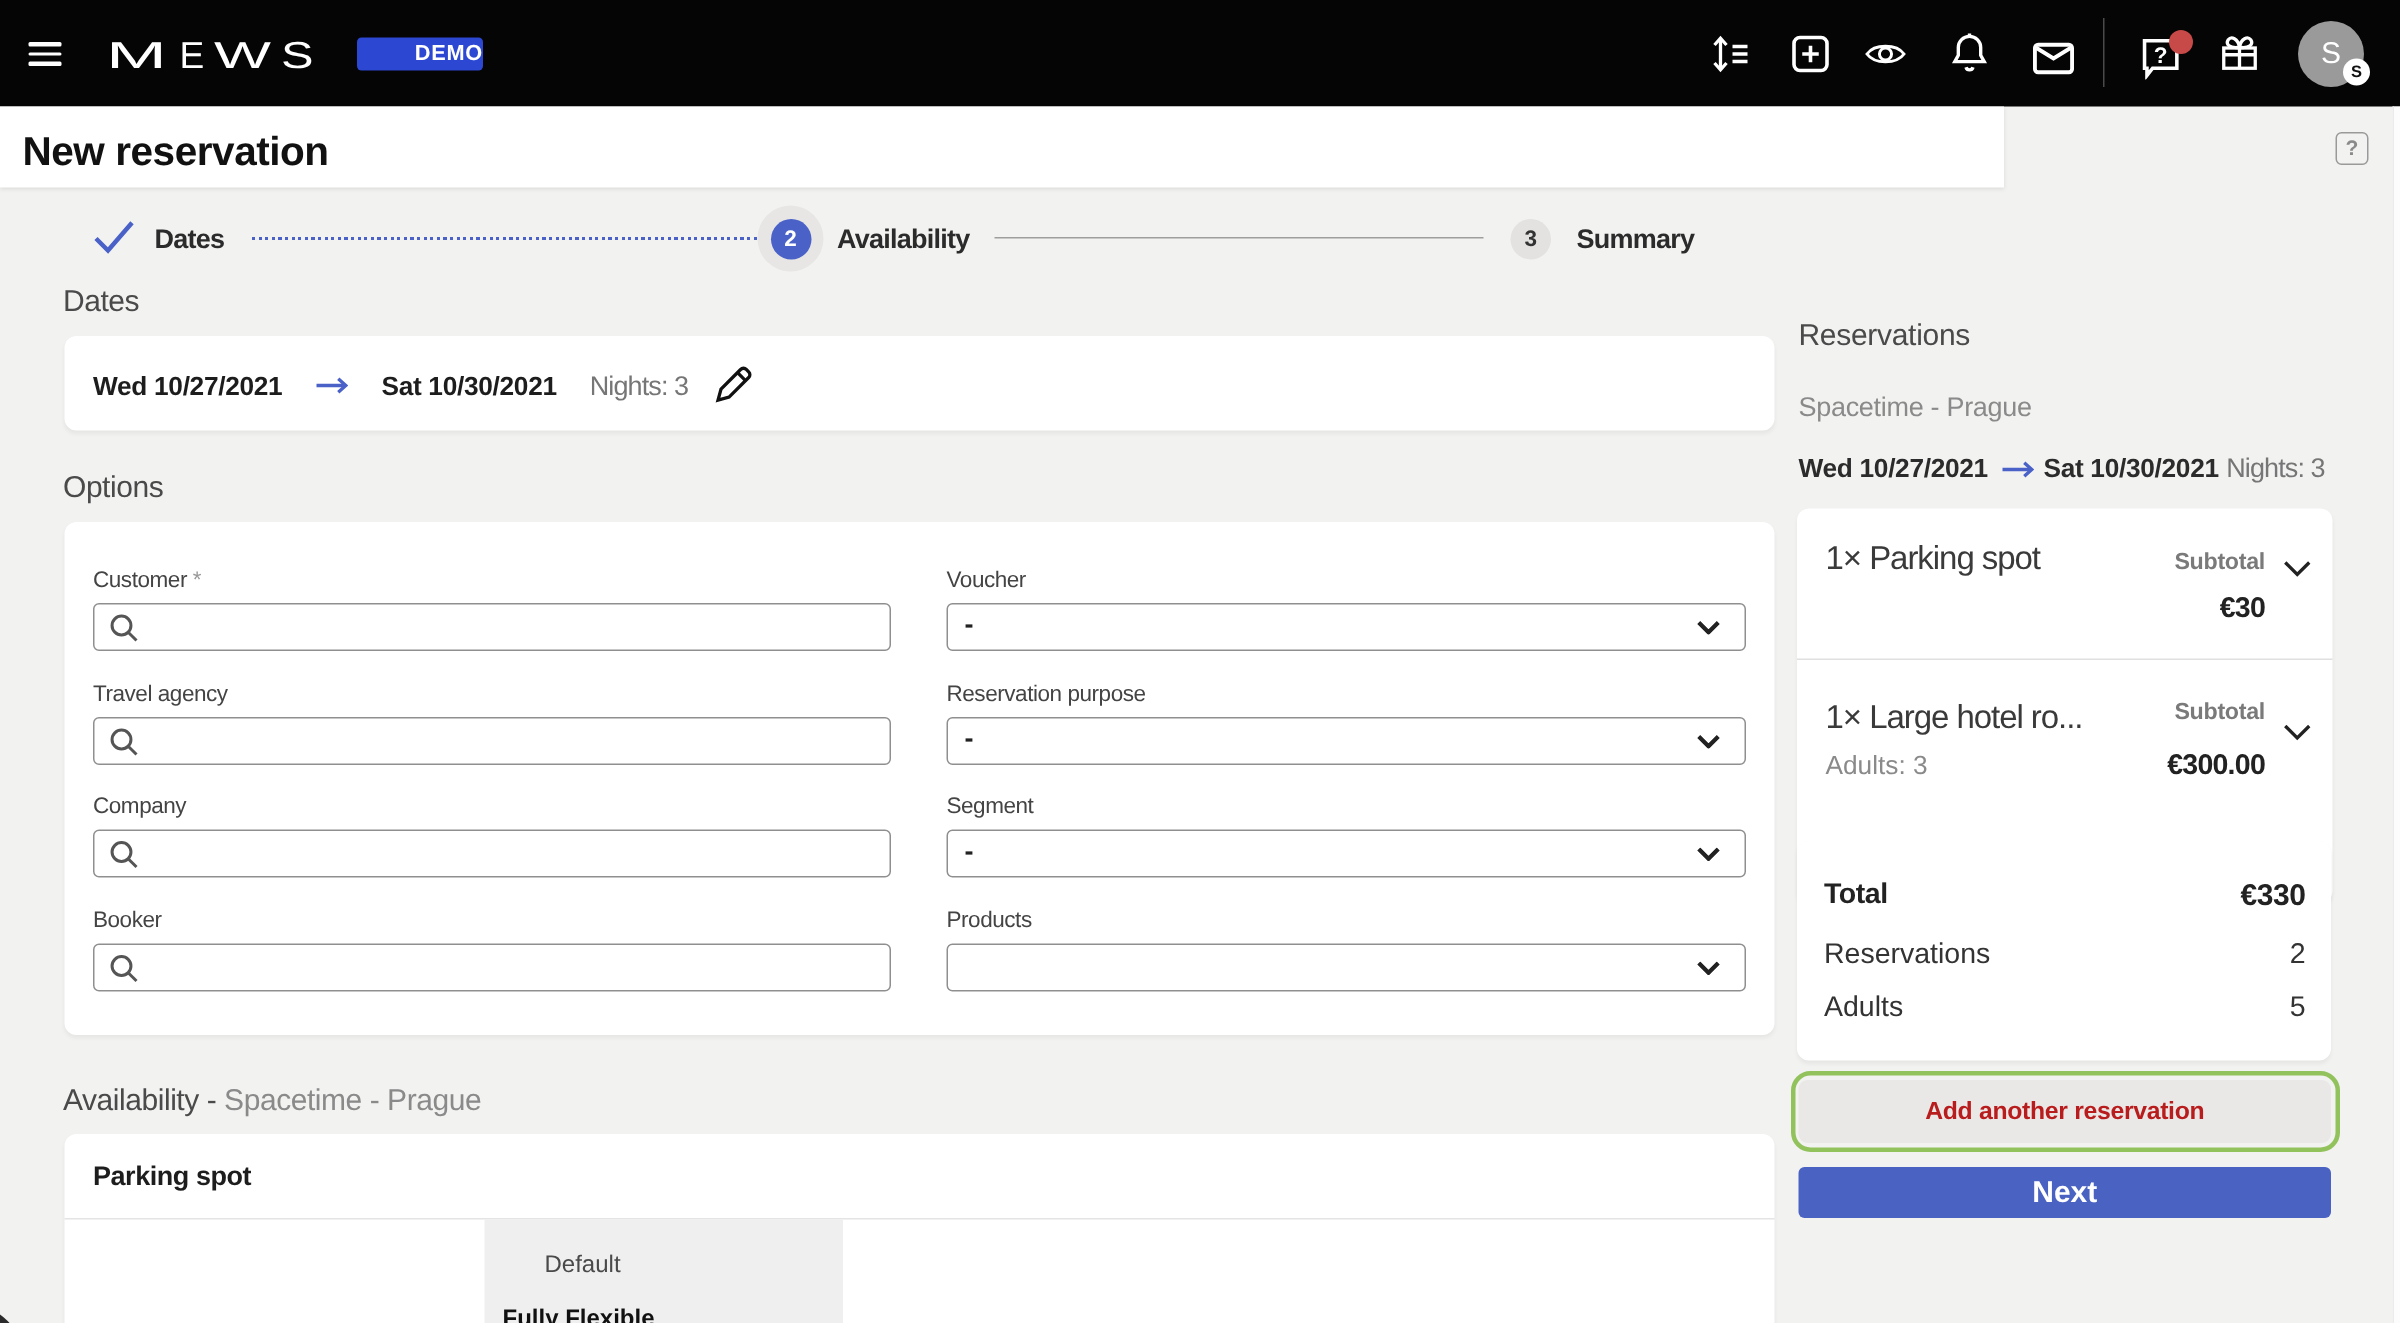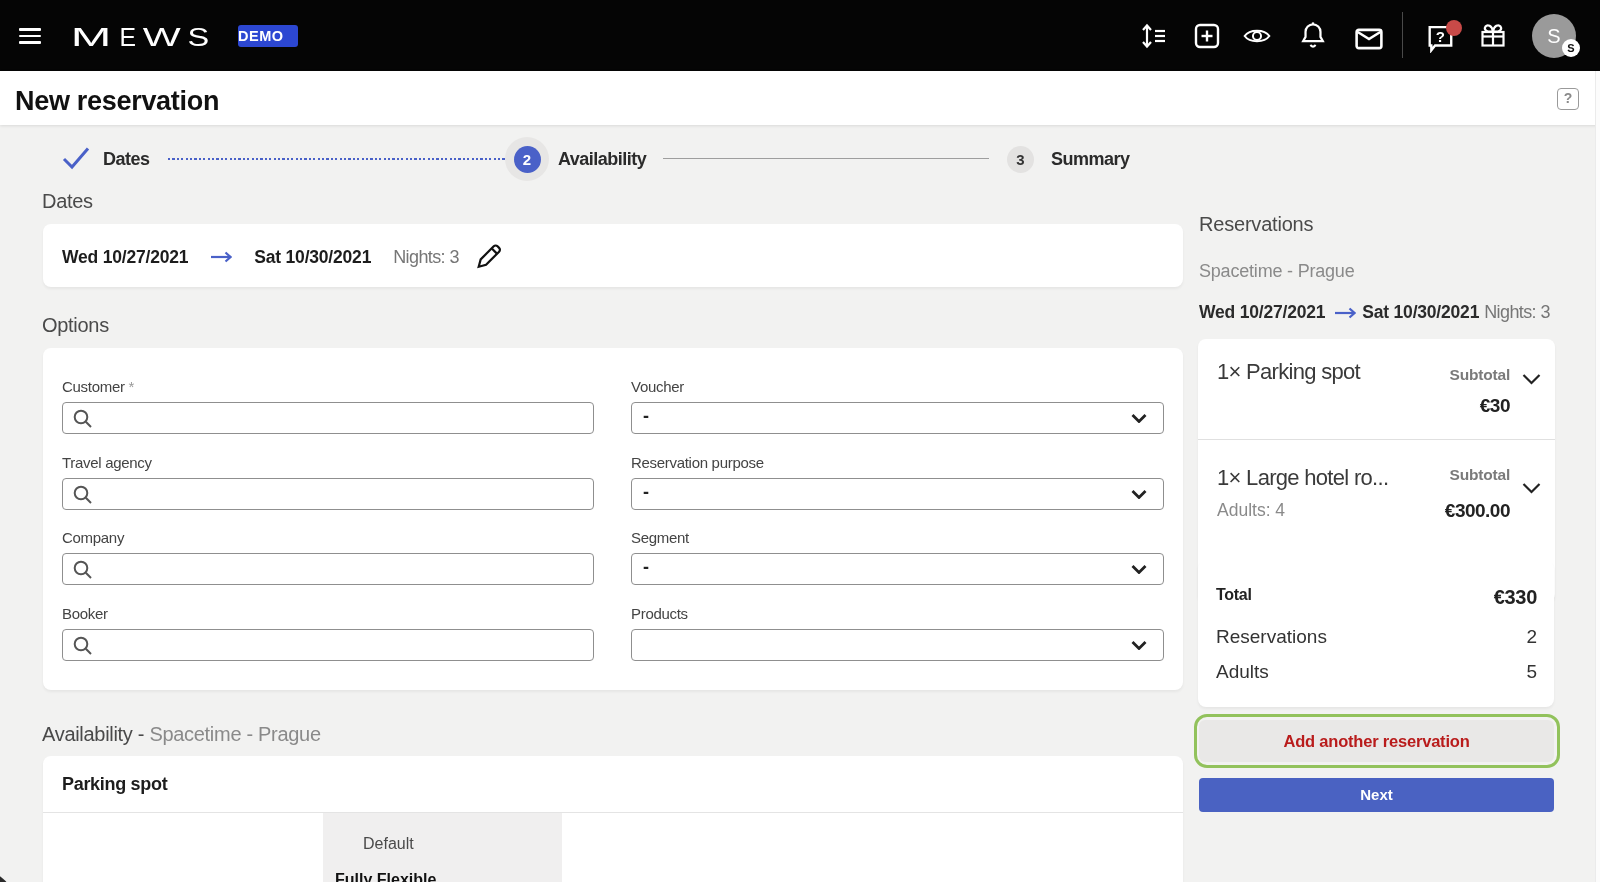--- a/index.html
+++ b/index.html
@@ -5,32 +5,32 @@
 * { margin:0; padding:0; box-sizing:border-box; -webkit-font-smoothing:antialiased; }
 html,body { width:1600px; height:882px; overflow:hidden; }
 body { font-family:"Liberation Sans", sans-serif; background:#f2f2f1; position:relative; }
 .abs { position:absolute; }
 
 
 .topbar { position:absolute; left:0; top:0; width:1600px; height:71px; background:#050505; }
 .burger { position:absolute; left:19px; top:28px; width:22px; height:16px; }
 .burger div { height:2.5px; background:#fff; border-radius:1px; margin-bottom:4px; }
 .logo { position:absolute; left:66px; top:22px; }
-.demo { position:absolute; left:238px; top:25px; width:60px; height:22px; background:#2c47d2; border-radius:3px; color:#fff; font-weight:700; font-size:14.5px; letter-spacing:0.5px; text-align:left; line-height:22px; }
+.demo { position:absolute; left:238px; top:25px; width:84px; height:22px; background:#2c47d2; border-radius:3px; color:#fff; font-weight:700; font-size:14.5px; letter-spacing:0.5px; text-align:right; line-height:22px; }
 .searchbox { position:absolute; left:321px; top:13px; width:564px; height:43px; background:#2e2e2e; border-radius:4px; display:flex; align-items:center; }
 .searchbox svg { margin-left:21px; }
 .searchbox span { color:#8d8d8d; font-size:19px; margin-left:13px; letter-spacing:-0.2px; }
 .ticon { position:absolute; top:0; width:28px; height:28px; }
 .tdivider { position:absolute; left:1402px; top:12px; width:1px; height:46px; background:#4a4a4a; }
 .reddot { position:absolute; left:1446px; top:20px; width:16px; height:16px; border-radius:50%; background:#c84a48; }
 .avatar { position:absolute; left:1532px; top:14px; width:44px; height:44px; border-radius:50%; background:#9a9a9a; color:#fff; font-size:20px; text-align:center; line-height:44px; }
 .avbadge { position:absolute; left:1562px; top:39px; width:18px; height:18px; border-radius:50%; background:#fff; color:#111; font-size:11px; font-weight:700; text-align:center; line-height:18px; }
 
 
-.pagehead { position:absolute; left:0; top:71px; width:1600px; height:54px; background:#fff; box-shadow:0 1px 3px rgba(0,0,0,0.10); }
+.pagehead { position:absolute; left:0; top:71px; width:1336px; height:54px; background:#fff; box-shadow:0 1px 3px rgba(0,0,0,0.10); }
 .pagehead h1 { font-size:27px; font-weight:700; color:#111; letter-spacing:-0.3px; position:absolute; left:15px; top:15px; }
 .helpbtn { position:absolute; left:1557px; top:88px; width:22px; height:22px; border:1.5px solid #9a9a9a; border-radius:4px; color:#8a8a8a; font-size:14px; font-weight:700; text-align:center; line-height:19px; }
 
 
 .steplabel { position:absolute; top:149px; font-size:18px; font-weight:700; color:#2b2b2b; letter-spacing:-0.5px; }
 .dashline { position:absolute; top:158px; height:1.5px; background:repeating-linear-gradient(90deg,#4a61c8 0 2.2px,transparent 2.2px 4.4px); }
 .grayline { position:absolute; top:158px; height:1px; background:#9e9e9e; }
 .halo { position:absolute; left:505px; top:137px; width:44px; height:44px; border-radius:50%; background:#e7e6e5; }
 .stepnum { position:absolute; width:27px; height:27px; border-radius:50%; font-size:15px; font-weight:700; text-align:center; line-height:27px; }
 .step2 { left:513.5px; top:145.5px; background:#4a61c8; color:#fff; }
@@ -54,21 +54,21 @@
 .fsel .chev { position:absolute; left:auto; right:16px; top:11px; }
 
 
 .sbheading { position:absolute; left:1199px; font-size:20px; color:#4a4a4a; letter-spacing:-0.2px; }
 .bigitem { font-size:22px; color:#3a3a3a; letter-spacing:-0.7px; white-space:nowrap; }
 .subt { font-size:15.5px; font-weight:700; color:#7a7a7a; letter-spacing:-0.2px;margin-left:16px; }
 .price { font-size:19px; font-weight:700; color:#222; letter-spacing:-0.5px; }
 
 .addbtn-ring { position:absolute; left:1194px; top:714px; width:366px; height:54px; border:3px solid #92c25c; border-radius:13px; }
 .addbtn { position:absolute; left:1199px; top:720px; width:355px; height:42px; background:#e9e8e7; border-radius:6px; color:#b91c1c; font-size:16.5px; font-weight:700; text-align:center; line-height:42px; letter-spacing:-0.2px; }
-.nextbtn { position:absolute; left:1199px; top:778px; width:355px; height:34px; background:#4a62c2; border-radius:4px; color:#fff; font-size:15px; font-weight:700; text-align:center; line-height:34px; }
+.nextbtn { position:absolute; left:1199px; top:778px; width:355px; height:34px; background:#4a62c2; border-radius:4px; color:#fff; font-size:20px; font-weight:700; text-align:center; line-height:34px; }
 
 .intercom { position:absolute; left:-55px; top:870px; width:70px; height:70px; border-radius:50%; background:#2b2b2b; }
 </style>
 </head>
 <body>
 
 <div class="topbar">
   <div class="burger">
       <div></div>
       <div></div>
@@ -251,30 +251,30 @@
   <div style="position:absolute; left:0; top:100px; width:100%; height:1px; background:#e0e0e0;"></div>
 
   <div class="bigitem" style="position:absolute; left:19px; top:20px;">1× Parking spot</div>
   <div class="subt" style="position:absolute; right:45px; top:27px;">Subtotal</div>
   <svg style="position:absolute; right:14px; top:35px;" width="19" height="11" viewBox="0 0 19 11" fill="none" stroke="#222" stroke-width="2.2">
       <polyline points="1.5,1 9.5,9 17.5,1"></polyline>
     </svg>
   <div class="price" style="position:absolute; right:45px; top:56px;">€30</div>
 
   <div class="bigitem" style="position:absolute; left:19px; top:126px;">1× Large hotel ro...</div>
-  <div style="position:absolute; left:19px; top:161px; font-size:17.5px; color:#8a8a8a;">Adults: 4</div>
+  <div style="position:absolute; left:19px; top:161px; font-size:17.5px; color:#8a8a8a;">Adults: 3</div>
   <div class="subt" style="position:absolute; right:45px; top:127px;">Subtotal</div>
   <svg style="position:absolute; right:14px; top:144px;" width="19" height="11" viewBox="0 0 19 11" fill="none" stroke="#222" stroke-width="2.2">
       <polyline points="1.5,1 9.5,9 17.5,1"></polyline>
     </svg>
   <div class="price" style="position:absolute; right:45px; top:161px;">€300.00</div>
 </div>
 
 <div class="card" style="left:1198px; top:561px; width:356px; height:146px;">
-  <div style="position:absolute; left:18px; top:25px; font-size:16px; font-weight:700; color:#222; letter-spacing:-0.3px;">Total</div>
+  <div style="position:absolute; left:18px; top:25px; font-size:19px; font-weight:700; color:#222; letter-spacing:-0.3px;">Total</div>
   <div style="position:absolute; right:17px; top:25px; font-size:20px; font-weight:700; color:#222; letter-spacing:-0.3px;">€330</div>
   <div style="position:absolute; left:18px; top:65px; font-size:19px; color:#333;">Reservations</div>
   <div style="position:absolute; right:17px; top:65px; font-size:19px; color:#333;">2</div>
   <div style="position:absolute; left:18px; top:100px; font-size:19px; color:#333;">Adults</div>
   <div style="position:absolute; right:17px; top:100px; font-size:19px; color:#333;">5</div>
 </div>
 
 <div class="addbtn-ring"></div>
 <div class="addbtn">Add another reservation</div>
 <div class="nextbtn">Next</div>

